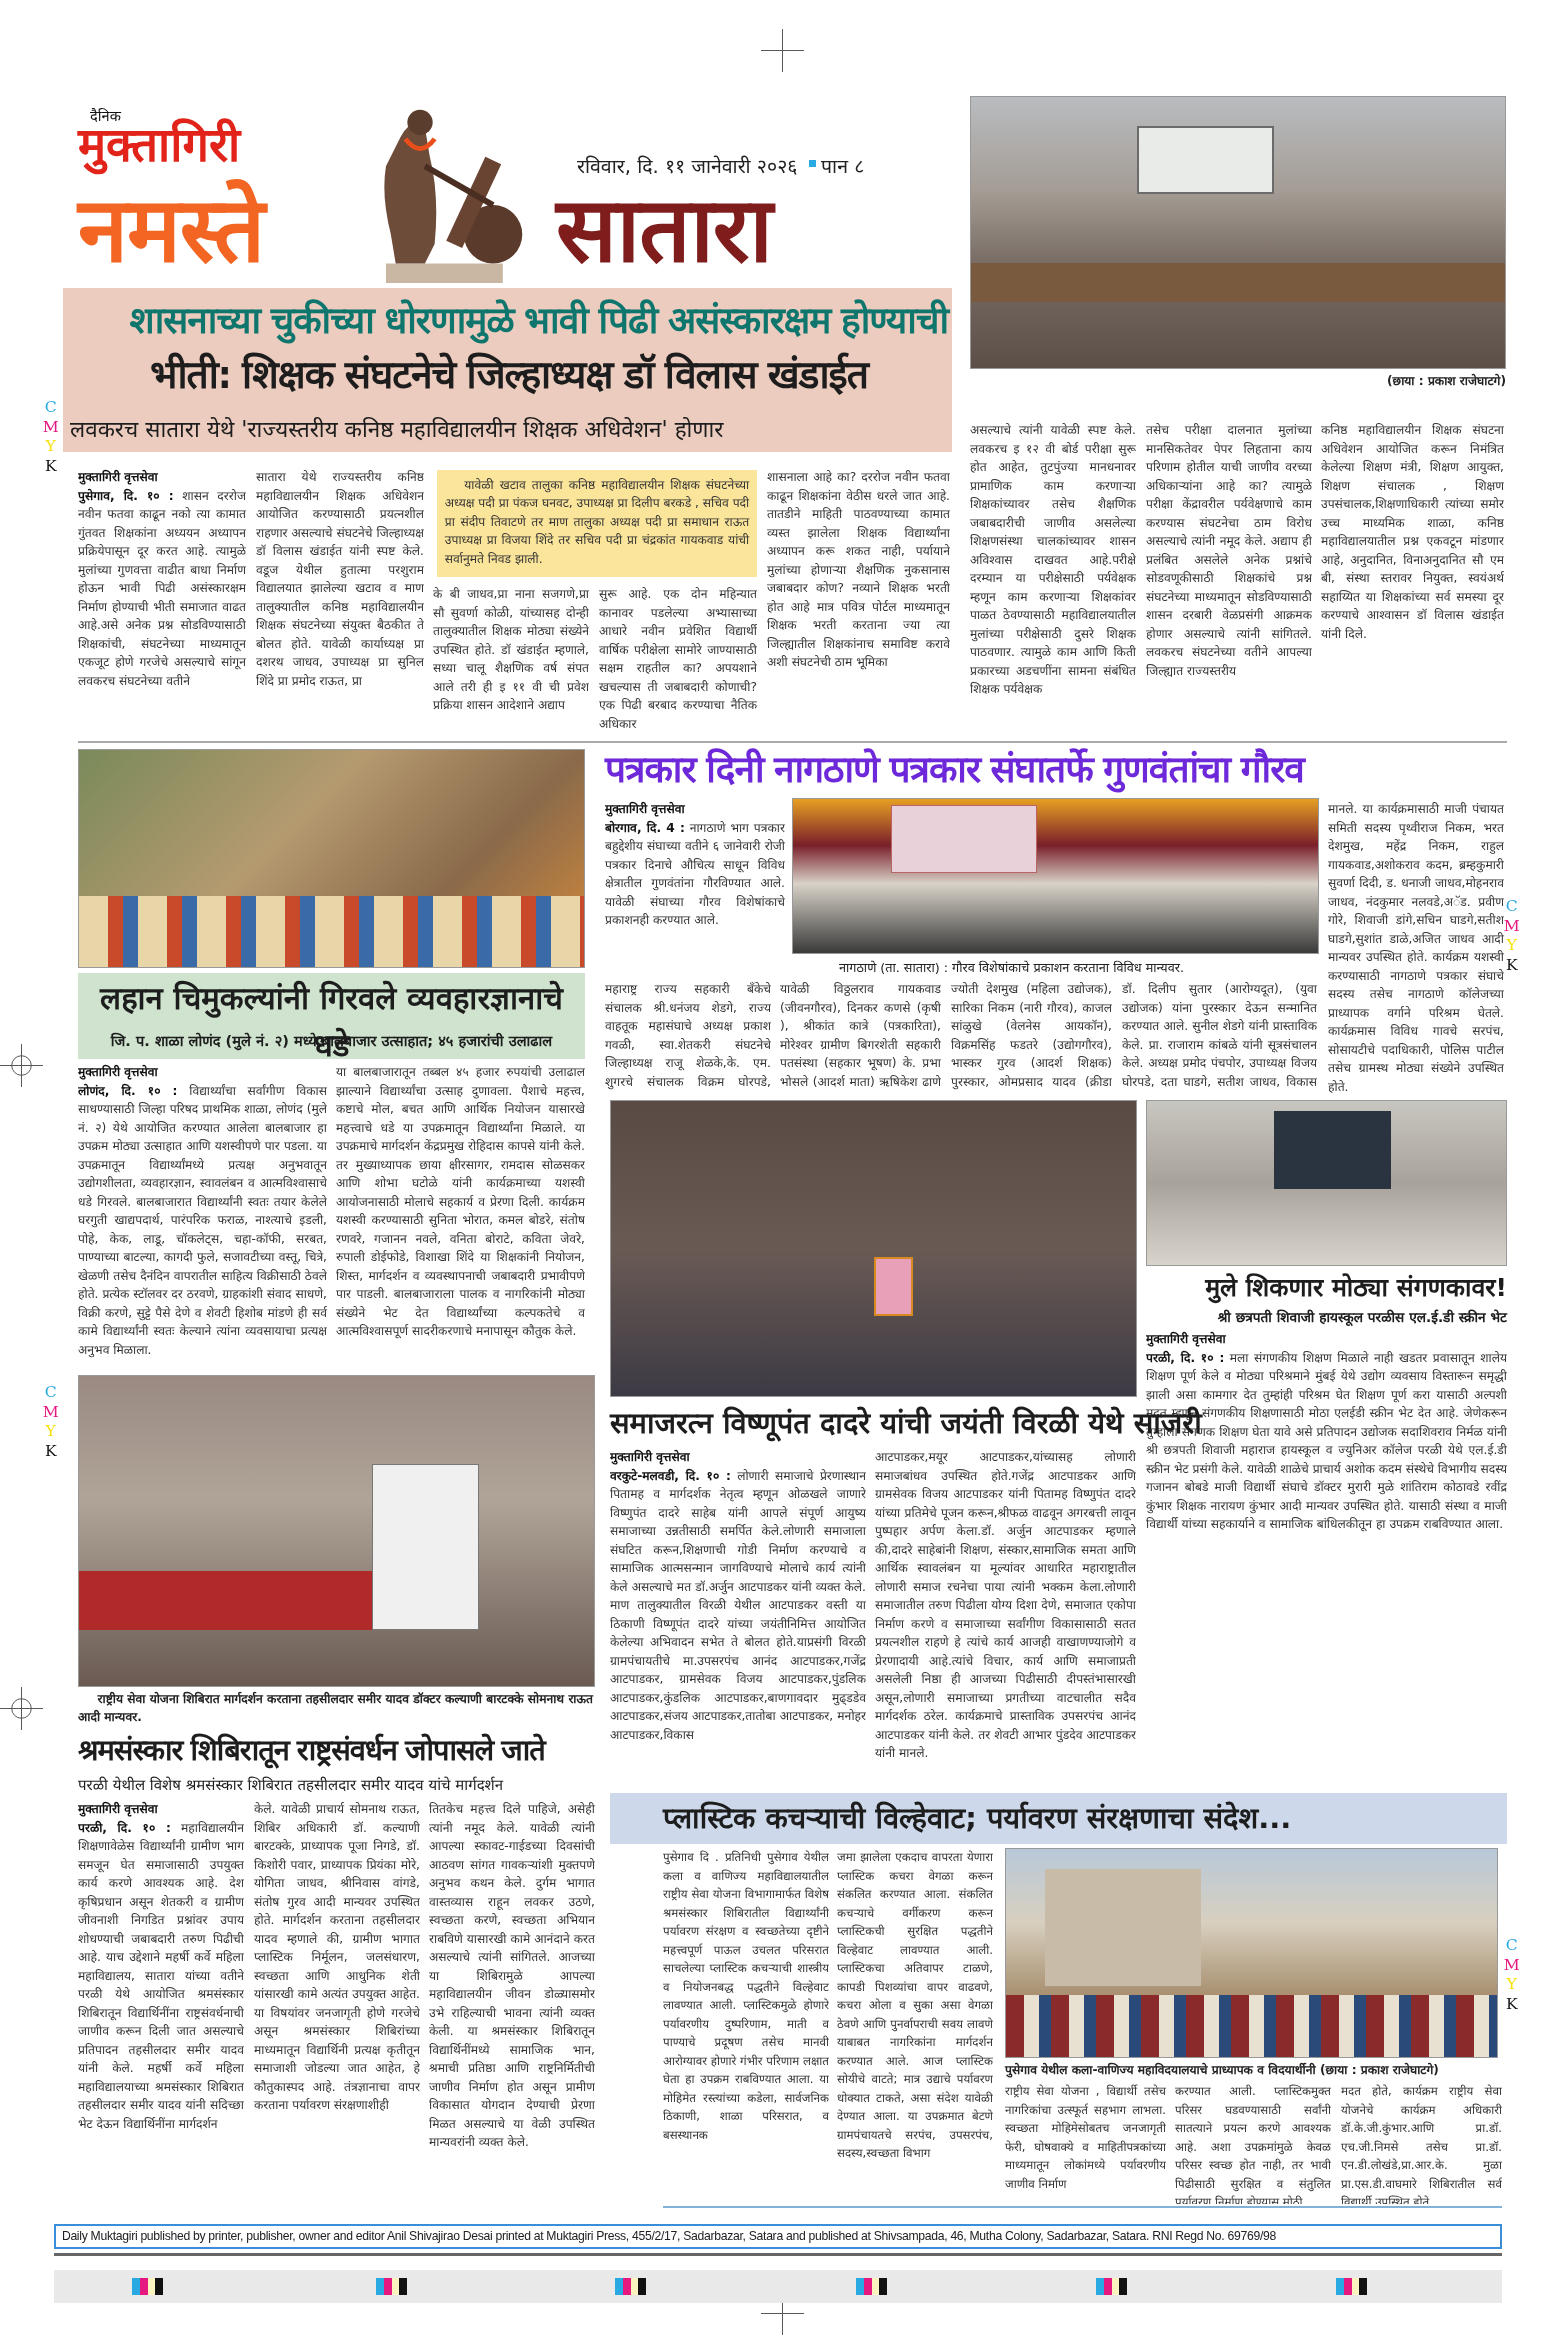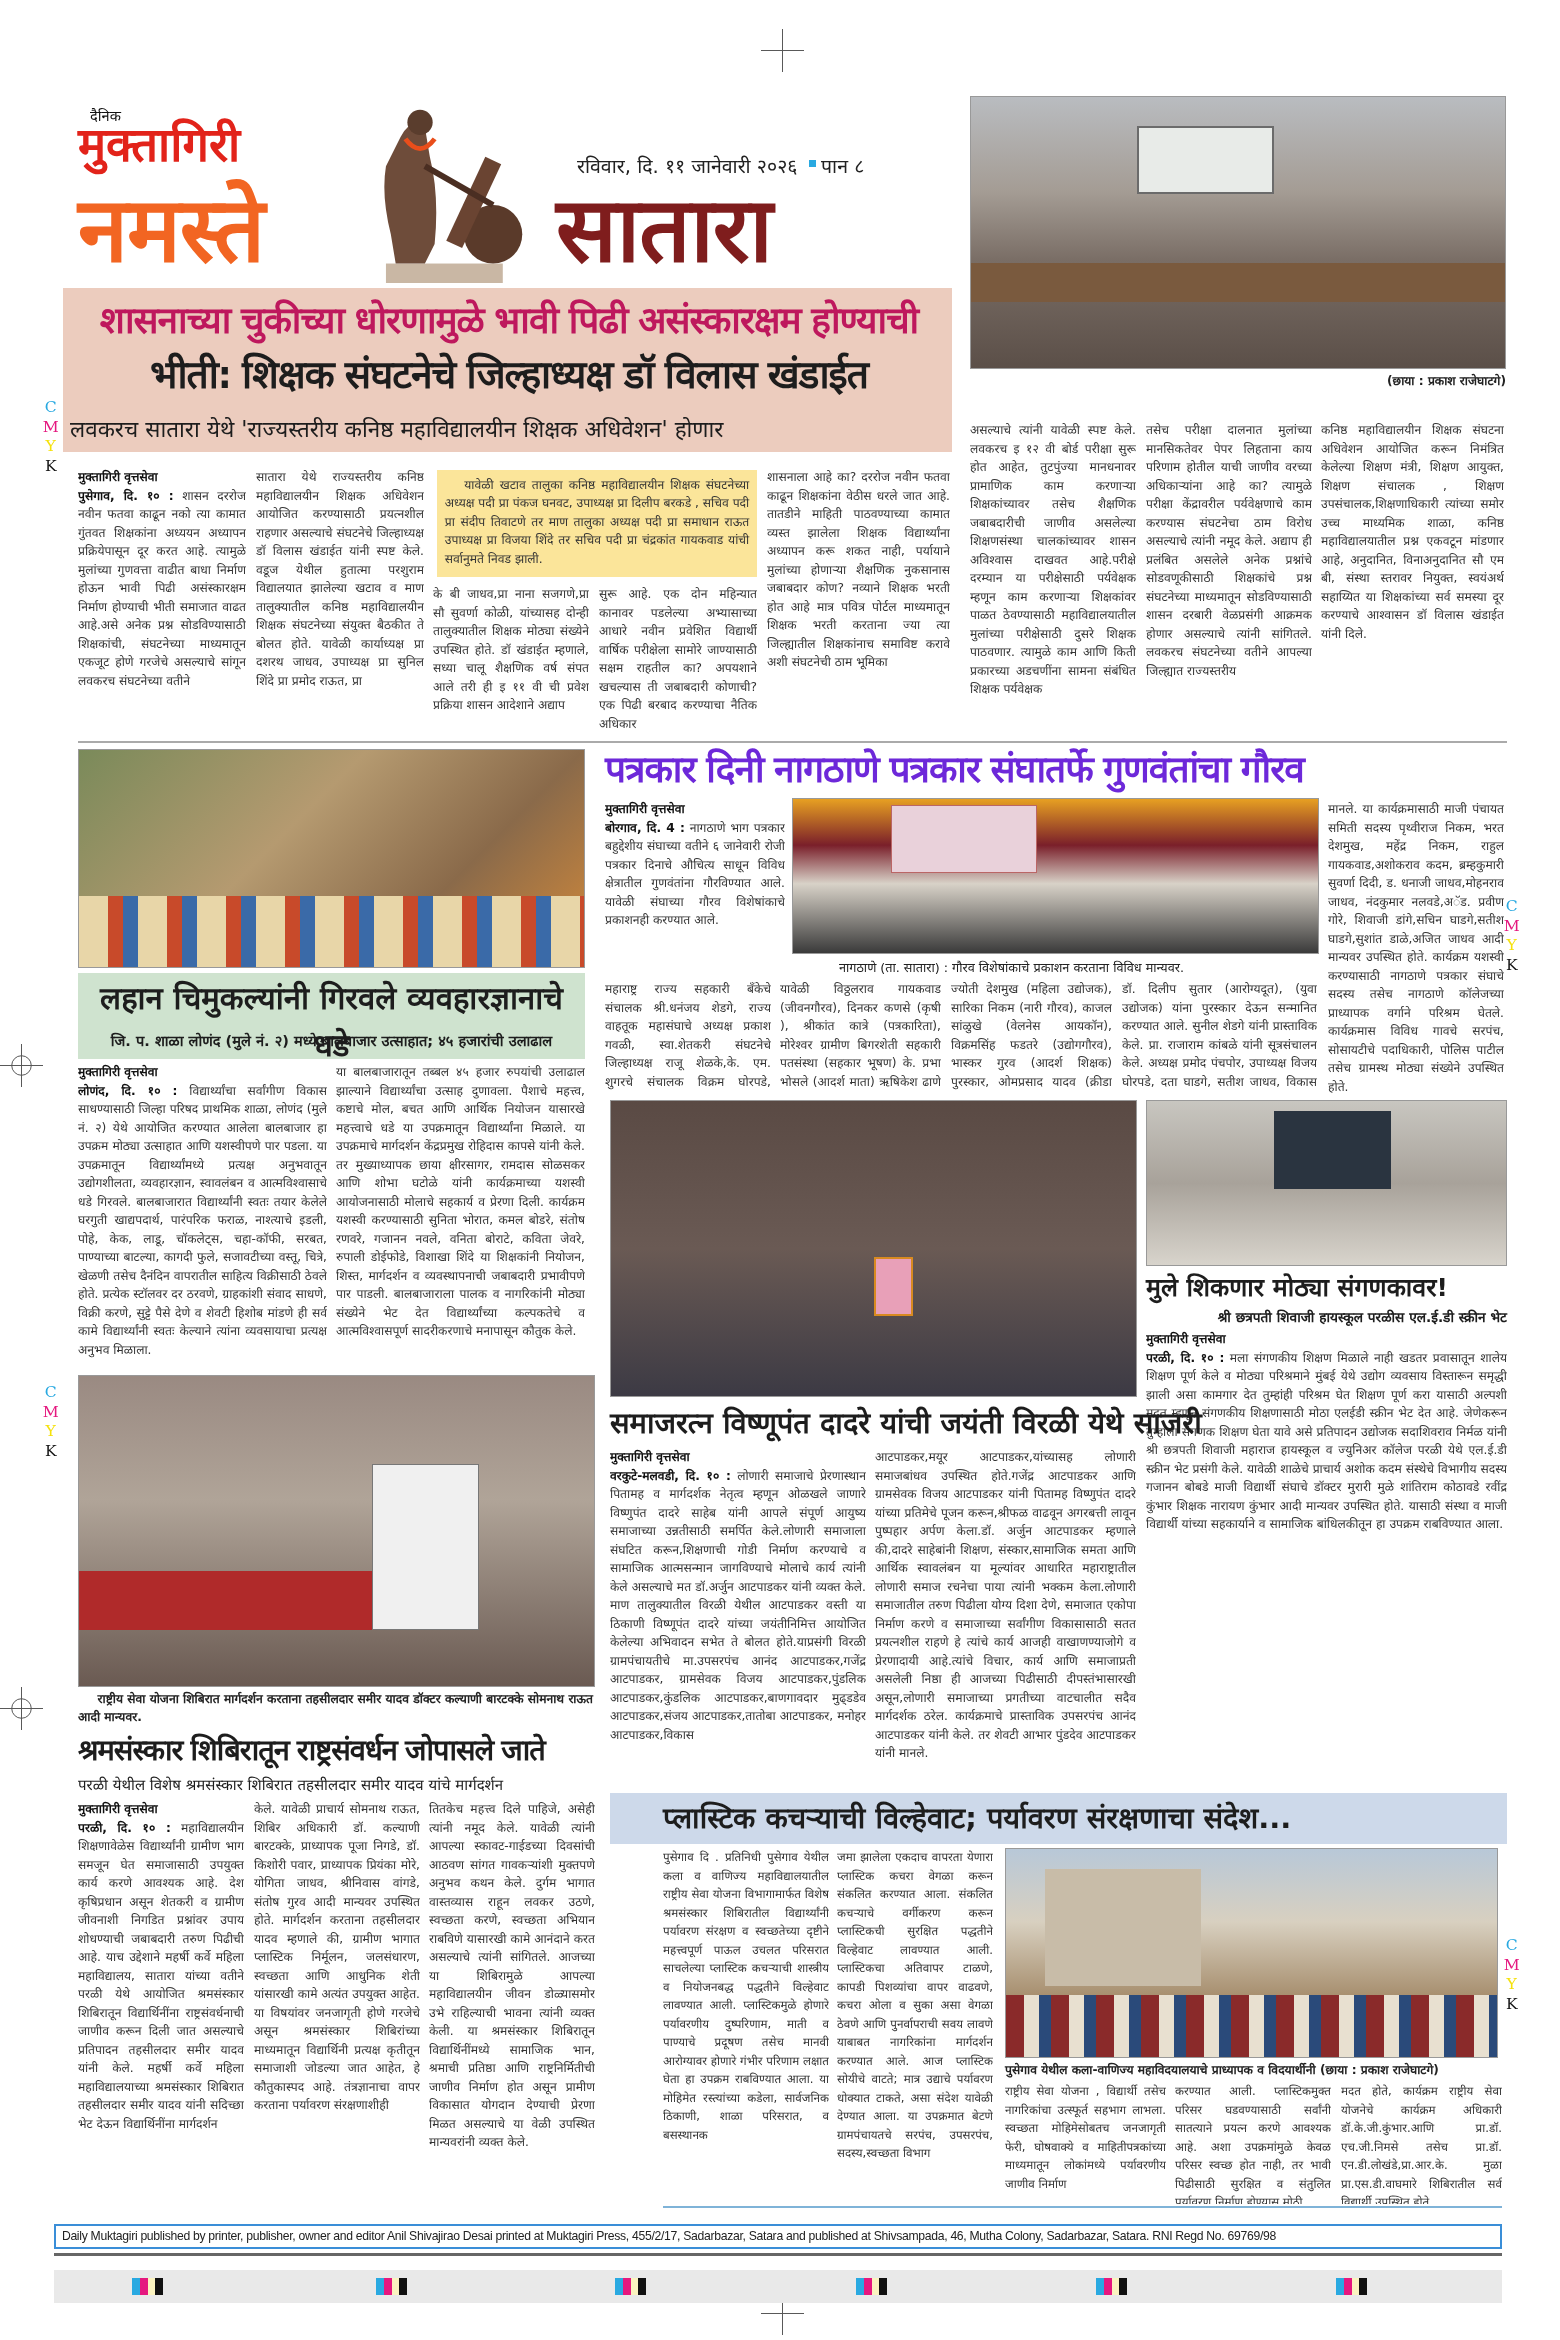--- a/index.html
+++ b/index.html
@@ -86,21 +86,21 @@
 
 <div class="abs photo" style="left:970px;top:96px;width:536px;height:273px;background:linear-gradient(180deg,#b9bcc0 0%,#a49c94 35%,#7a6e66 60%,#5b4f48 100%)">
   <div style="position:absolute;left:166px;top:29px;width:137px;height:68px;background:#e8ebe8;border:2px solid #6b6b6b"></div>
   <div style="position:absolute;left:0;top:166px;width:536px;height:39px;background:#7a5a3e"></div>
 </div>
 <div class="abs caption" style="left:970px;top:373px;width:536px">
   <span style="float:right">(छाया : प्रकाश राजेघाटगे)</span>
 </div>
 
 <div class="abs" style="left:63px;top:288px;width:889px;height:164px;background:#ecccbe"></div>
-<div class="abs hl" style="left:70px;top:293px;width:878px;text-align:center;font-size:37px;line-height:55px;color:#be185d;white-space:nowrap">शासनाच्या चुकीच्या धोरणामुळे भावी पिढी असंस्कारक्षम होण्याची</div>
+<div class="abs hl" style="left:70px;top:293px;width:878px;text-align:right;font-size:37px;line-height:55px;color:#0f766e;white-space:nowrap">शासनाच्या चुकीच्या धोरणामुळे भावी पिढी असंस्कारक्षम होण्याची</div>
 <div class="abs hl" style="left:70px;top:347px;width:878px;text-align:center;font-size:39px;line-height:55px;color:#1d1d1d">भीती: शिक्षक संघटनेचे जिल्हाध्यक्ष डॉ विलास खंडाईत</div>
 <div class="abs" style="left:70px;top:410px;width:878px;font-size:22.4px;line-height:39px;color:#1d1d1d;white-space:nowrap">लवकरच सातारा येथे 'राज्यस्तरीय कनिष्ठ महाविद्यालयीन शिक्षक अधिवेशन' होणार</div>
 
 <div class="abs col" style="left:78px;top:468px;width:168px;height:268px">
   <b>मुक्तागिरी वृत्तसेवा</b><br>
   <b>पुसेगाव, दि. १० :</b>
   <span>शासन दररोज नवीन फतवा काढून नको त्या कामात गुंतवत शिक्षकांना अध्ययन अध्यापन प्रक्रियेपासून दूर करत आहे. त्यामुळे मुलांच्या गुणवत्ता वाढीत बाधा निर्माण होऊन भावी पिढी असंस्कारक्षम निर्माण होण्याची भीती समाजात वाढत आहे.असे अनेक प्रश्न सोडविण्यासाठी शिक्षकांची, संघटनेच्या माध्यमातून एकजूट होणे गरजेचे असल्याचे सांगून लवकरच संघटनेच्या वतीने</span>
 </div>
 <div class="abs col" style="left:256px;top:468px;width:168px;height:268px">सातारा येथे राज्यस्तरीय कनिष्ठ महाविद्यालयीन शिक्षक अधिवेशन आयोजित करण्यासाठी प्रयत्नशील राहणार असल्याचे संघटनेचे जिल्हाध्यक्ष डॉ विलास खंडाईत यांनी स्पष्ट केले. वडूज येथील हुतात्मा परशुराम विद्यालयात झालेल्या खटाव व माण तालुक्यातील कनिष्ठ महाविद्यालयीन शिक्षक संघटनेच्या संयुक्त बैठकीत ते बोलत होते. यावेळी कार्याध्यक्ष प्रा दशरथ जाधव, उपाध्यक्ष प्रा सुनिल शिंदे प्रा प्रमोद राऊत, प्रा</div>
 
@@ -144,21 +144,21 @@
 <div class="abs col" style="left:951px;top:980px;width:161px;height:112px">ज्योती देशमुख (महिला उद्योजक), सारिका निकम (नारी गौरव), काजल सांळुखे (वेलनेस आयकॉन), विक्रमसिंह फडतरे (उद्योगगौरव), भास्कर गुरव (आदर्श शिक्षक) पुरस्कार, ओमप्रसाद यादव (क्रीडा रत्न) व प्रा. पु. सुशांत घोरपडे (आध्यात्म गौरव), मोहित काटे</div>
 <div class="abs col" style="left:1122px;top:980px;width:195px;height:112px">डॉ. दिलीप सुतार (आरोग्यदूत), (युवा उद्योजक) यांना पुरस्कार देऊन सन्मानित करण्यात आले. सुनील शेडगे यांनी प्रास्ताविक केले. प्रा. राजाराम कांबळे यांनी सूत्रसंचालन केले. अध्यक्ष प्रमोद पंचपोर, उपाध्यक्ष विजय घोरपडे, दता घाडगे, सतीश जाधव, विकास जाधव, धनाजी कणसे आदींनी स्वागत केले. सचिव संदीप जाधव यांनी आभार</div>
 
 <div class="abs photo" style="left:610px;top:1100px;width:527px;height:297px;background:linear-gradient(180deg,#5a4a44 0%,#6a5a54 50%,#3c3a44 100%)">
   <div style="position:absolute;left:263px;top:156px;width:39px;height:59px;background:#e8a0b8;border:2.9px solid #d88a20"></div>
 </div>
 
 <div class="abs photo" style="left:1146px;top:1100px;width:361px;height:166px;background:linear-gradient(180deg,#c8c6c0 0%,#a8a29a 50%,#d8d4cc 100%)">
   <div style="position:absolute;left:127px;top:9.8px;width:117px;height:78px;background:#2a3440"></div>
 </div>
-<div class="abs" style="left:1146px;top:1268px;width:361px;text-align:left;font-size:25px;font-weight:bold;line-height:39px;color:#1d1d1d">मुले शिकणार मोठ्या संगणकावर!</div>
+<div class="abs" style="left:1146px;top:1268px;width:361px;text-align:right;font-size:25px;font-weight:bold;line-height:39px;color:#1d1d1d">मुले शिकणार मोठ्या संगणकावर!</div>
 <div class="abs" style="left:1146px;top:1307px;width:361px;text-align:right;font-size:13.7px;font-weight:bold;line-height:21.5px;color:#1d1d1d">श्री छत्रपती शिवाजी हायस्कूल परळीस एल.ई.डी स्क्रीन भेट</div>
 <div class="abs col" style="left:1146px;top:1330px;width:361px;height:458px">
   <b>मुक्तागिरी वृत्तसेवा</b><br>
   <b>परळी, दि. १० :</b>
   <span>मला संगणकीय शिक्षण मिळाले नाही खडतर प्रवासातून शालेय शिक्षण पूर्ण केले व मोठ्या परिश्रमाने मुंबई येथे उद्योग व्यवसाय विस्तारून समृद्धी झाली असा कामगार देत तुम्हांही परिश्रम घेत शिक्षण पूर्ण करा यासाठी अल्पशी मदत म्हणून संगणकीय शिक्षणासाठी मोठा एलईडी स्क्रीन भेट देत आहे. जेणेकरून तुम्हाला संगणक शिक्षण घेता यावे असे प्रतिपादन उद्योजक सदाशिवराव निर्मळ यांनी श्री छत्रपती शिवाजी महाराज हायस्कूल व ज्युनिअर कॉलेज परळी येथे एल.ई.डी स्क्रीन भेट प्रसंगी केले. यावेळी शाळेचे प्राचार्य अशोक कदम संस्थेचे विभागीय सदस्य गजानन बोबडे माजी विद्यार्थी संघाचे डॉक्टर मुरारी मुळे शांतिराम कोठावडे रवींद्र कुंभार शिक्षक नारायण कुंभार आदी मान्यवर उपस्थित होते. यासाठी संस्था व माजी विद्यार्थी यांच्या सहकार्याने व सामाजिक बांधिलकीतून हा उपक्रम राबविण्यात आला.</span>
 </div>
 
 <div class="abs" style="left:610px;top:1399px;width:527px;font-size:29px;font-weight:bold;line-height:49px;color:#1d1d1d;white-space:nowrap">समाजरत्न विष्णूपंत दादरे यांची जयंती विरळी येथे साजरी</div>
 <div class="abs col" style="left:610px;top:1448px;width:256px;height:341px">
   <b>मुक्तागिरी वृत्तसेवा</b><br>

